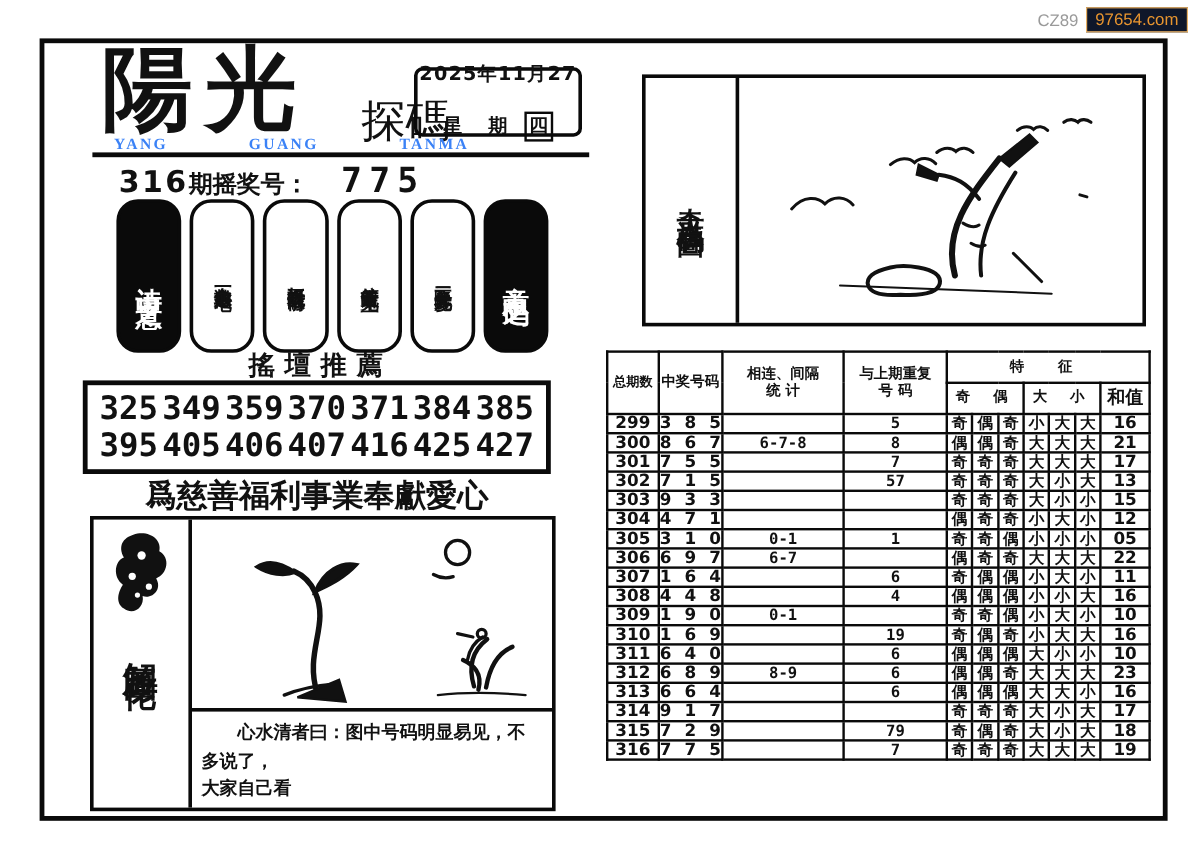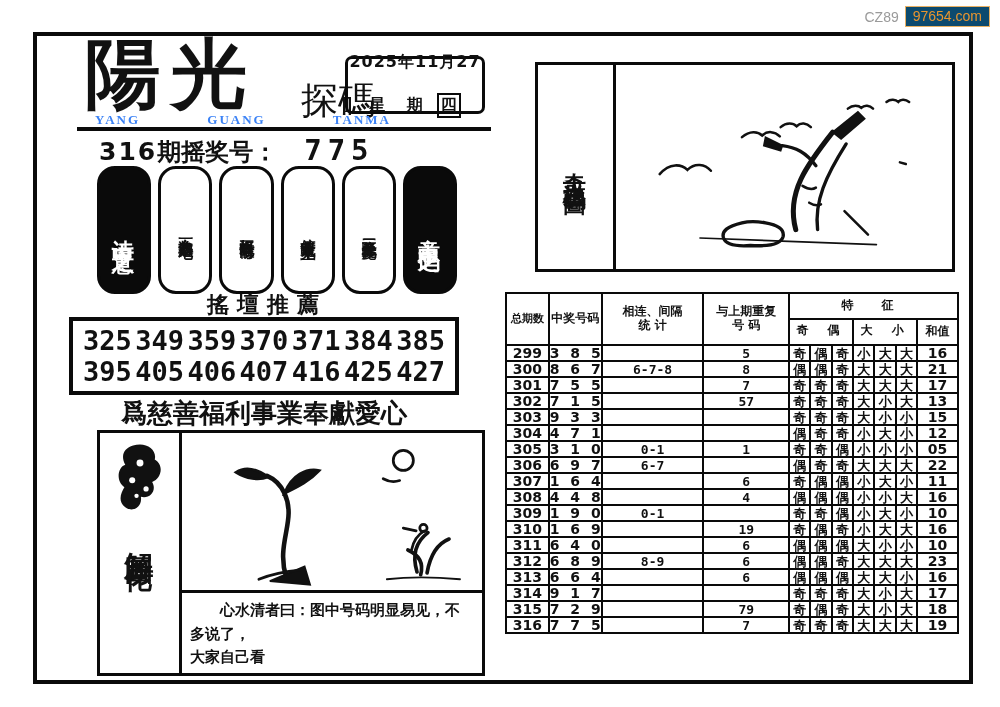--- a/index.html
+++ b/index.html
@@ -1,57 +1,57 @@
 <!DOCTYPE html>
 <html><head>
 <meta charset="utf-8">
 <style>
   * { margin:0; padding:0; box-sizing:border-box; }
   html,body { width:1000px; height:707px; background:#ffffff; font-family:"DejaVu Sans", sans-serif; color:#111; overflow:hidden; }
 
   .site-tag { position:absolute; top:6px; right:10px; display:flex; align-items:center; gap:6px; font-family:"Liberation Sans", sans-serif; }
   .site-code { color:#9a9a9a; font-size:14px; }
-  .site-domain { color:#e8952f; border:1px solid #e8b063; padding:1px 7px 2px 7px; font-size:14px; background:#0c4a6e; text-decoration:none; }
+  .site-domain { color:#e8952f; border:1px solid #e8b063; padding:1px 7px 2px 7px; font-size:14px; background:#0f172a; text-decoration:none; }
 
   .page { position:absolute; left:33px; top:32px; width:940px; height:652px; border:4px solid #0a0a0a; background:#fff; }
 
   
   .masthead-title { position:absolute; left:48px; top:0px; font-family:"DejaVu Serif", serif; font-weight:bold; font-size:76px; line-height:1.0; letter-spacing:10px; }
   .masthead-sub { position:absolute; left:264px; top:40px; font-family:"DejaVu Serif", serif; font-weight:normal; font-size:37px; }
   .pinyin-row { position:absolute; left:58px; top:76px; width:296px; display:flex; justify-content:space-between; font-family:"Liberation Serif", serif; font-size:13px; font-weight:bold; letter-spacing:2px; color:#3b82f6; }
   .date-box { position:absolute; left:308px; top:20px; width:140px; height:58px; border:3px solid #0a0a0a; border-radius:7px; display:flex; flex-direction:column; justify-content:center; align-items:center; gap:20px; }
   .date-line { font-size:16px; font-weight:bold; letter-spacing:1px; }
   .weekday-line { font-size:16px; font-weight:bold; letter-spacing:8px; display:flex; align-items:center; }
   .weekday-box { border:2px solid #0a0a0a; padding:0 2px; margin-left:6px; letter-spacing:0; }
 
   .rule1 { position:absolute; left:40px; top:91px; width:414px; height:4px; background:#0a0a0a; }
 
   .draw-line { position:absolute; left:62px; top:97px; white-space:nowrap; }
   .draw-period { font-size:25px; font-weight:bold; letter-spacing:2px; }
-  .draw-label { font-size:24px; font-weight:bold; }
+  .draw-label { font-size:20px; font-weight:bold; }
   .draw-number { font-size:29px; font-weight:bold; letter-spacing:6px; font-family:"DejaVu Sans Mono", monospace;margin-left:27px; }
 
   
   .pills-row { position:absolute; left:60px; top:130px; width:360px; height:128px; display:flex; gap:7px; }
   .pill { flex:1; border:3px solid #0a0a0a; border-radius:18px; background:#fff;
           writing-mode:vertical-rl; text-orientation:upright;
           display:flex; align-items:center; justify-content:center;
           font-size:15px; font-weight:bold; line-height:1; letter-spacing:1px; }
   .pill-black { background:#0a0a0a; color:#fff; font-size:22px; letter-spacing:4px; font-family:"DejaVu Serif", serif; }
 
   .rec-title { position:absolute; left:30px; top:254px; width:400px; text-align:center; font-size:22px; font-weight:bold; letter-spacing:8px; font-family:"DejaVu Serif", serif; }
 
   .numbers-box { position:absolute; left:32px; top:281px; width:390px; height:78px; border:4px solid #0a0a0a; padding:4px 10px; display:flex; flex-direction:column; justify-content:space-around; }
   .num-row { display:flex; justify-content:space-between; }
   .num { font-family:"DejaVu Sans Mono", monospace; font-weight:bold; font-size:27px; line-height:1; }
 
   .charity-line { position:absolute; left:28px; top:360px; width:398px; text-align:center; font-size:26px; font-weight:bold; font-family:"DejaVu Serif", serif; white-space:nowrap; }
 
   
-  .left-box { position:absolute; left:38px; top:394px; width:388px; height:246px; border:3px solid #0a0a0a; display:flex;margin-left:22px; }
+  .left-box { position:absolute; left:38px; top:394px; width:388px; height:246px; border:3px solid #0a0a0a; display:flex; }
   .left-strip { width:82px; border-right:3px solid #0a0a0a; display:flex; flex-direction:column; align-items:center; padding-top:8px; }
   .left-strip svg { display:block; }
   .left-strip-label { margin-top:6px; writing-mode:vertical-rl; text-orientation:upright; font-family:"DejaVu Serif", serif; font-weight:bold; font-size:29px; letter-spacing:6px; }
   .left-content { flex:1; display:flex; flex-direction:column; }
   .left-drawing { flex:1; }
   .caption { border-top:3px solid #0a0a0a; padding:6px 8px 4px 8px; font-size:15px; font-weight:bold; line-height:1.55; }
   .caption-l1 { text-indent:2em; }
 
   
   .right-box { position:absolute; left:498px; top:26px; width:420px; height:210px; border:3px solid #0a0a0a; display:flex; }
@@ -59,21 +59,21 @@
   .right-strip-label { writing-mode:vertical-rl; text-orientation:upright; font-family:"DejaVu Serif", serif; font-weight:bold; font-size:23px; letter-spacing:5px; }
   .right-drawing { flex:1; }
 
   
   .table-wrap { position:absolute; left:468px; top:256px; width:454px; }
   table { border-collapse:collapse; width:100%; table-layout:fixed; }
   th, td { border:2px solid #0a0a0a; text-align:center; font-weight:bold; padding:0; overflow:hidden; white-space:nowrap; }
   thead th { font-size:12px; line-height:1.15; height:26px; }
   .th-feature { letter-spacing:12px; }
   .th-oe, .th-bs { letter-spacing:6px;font-family:Liberation Mono, monospace; }
-  .th-sum { font-size:12px; letter-spacing:0; }
+  .th-sum { font-size:15px; letter-spacing:0; }
   tbody td { height:16px; font-size:13px; line-height:1; }
   td.period { font-size:14px; }
   td.nums { letter-spacing:0; word-spacing:6px; font-size:14px; }
   td.conn { font-size:13px; font-family:"DejaVu Sans Mono", monospace; }
   td.repeat { font-size:13px; font-family:"DejaVu Sans Mono", monospace; }
   td.sum { font-size:14px; }
 </style>
 </head>
 <body>
 

